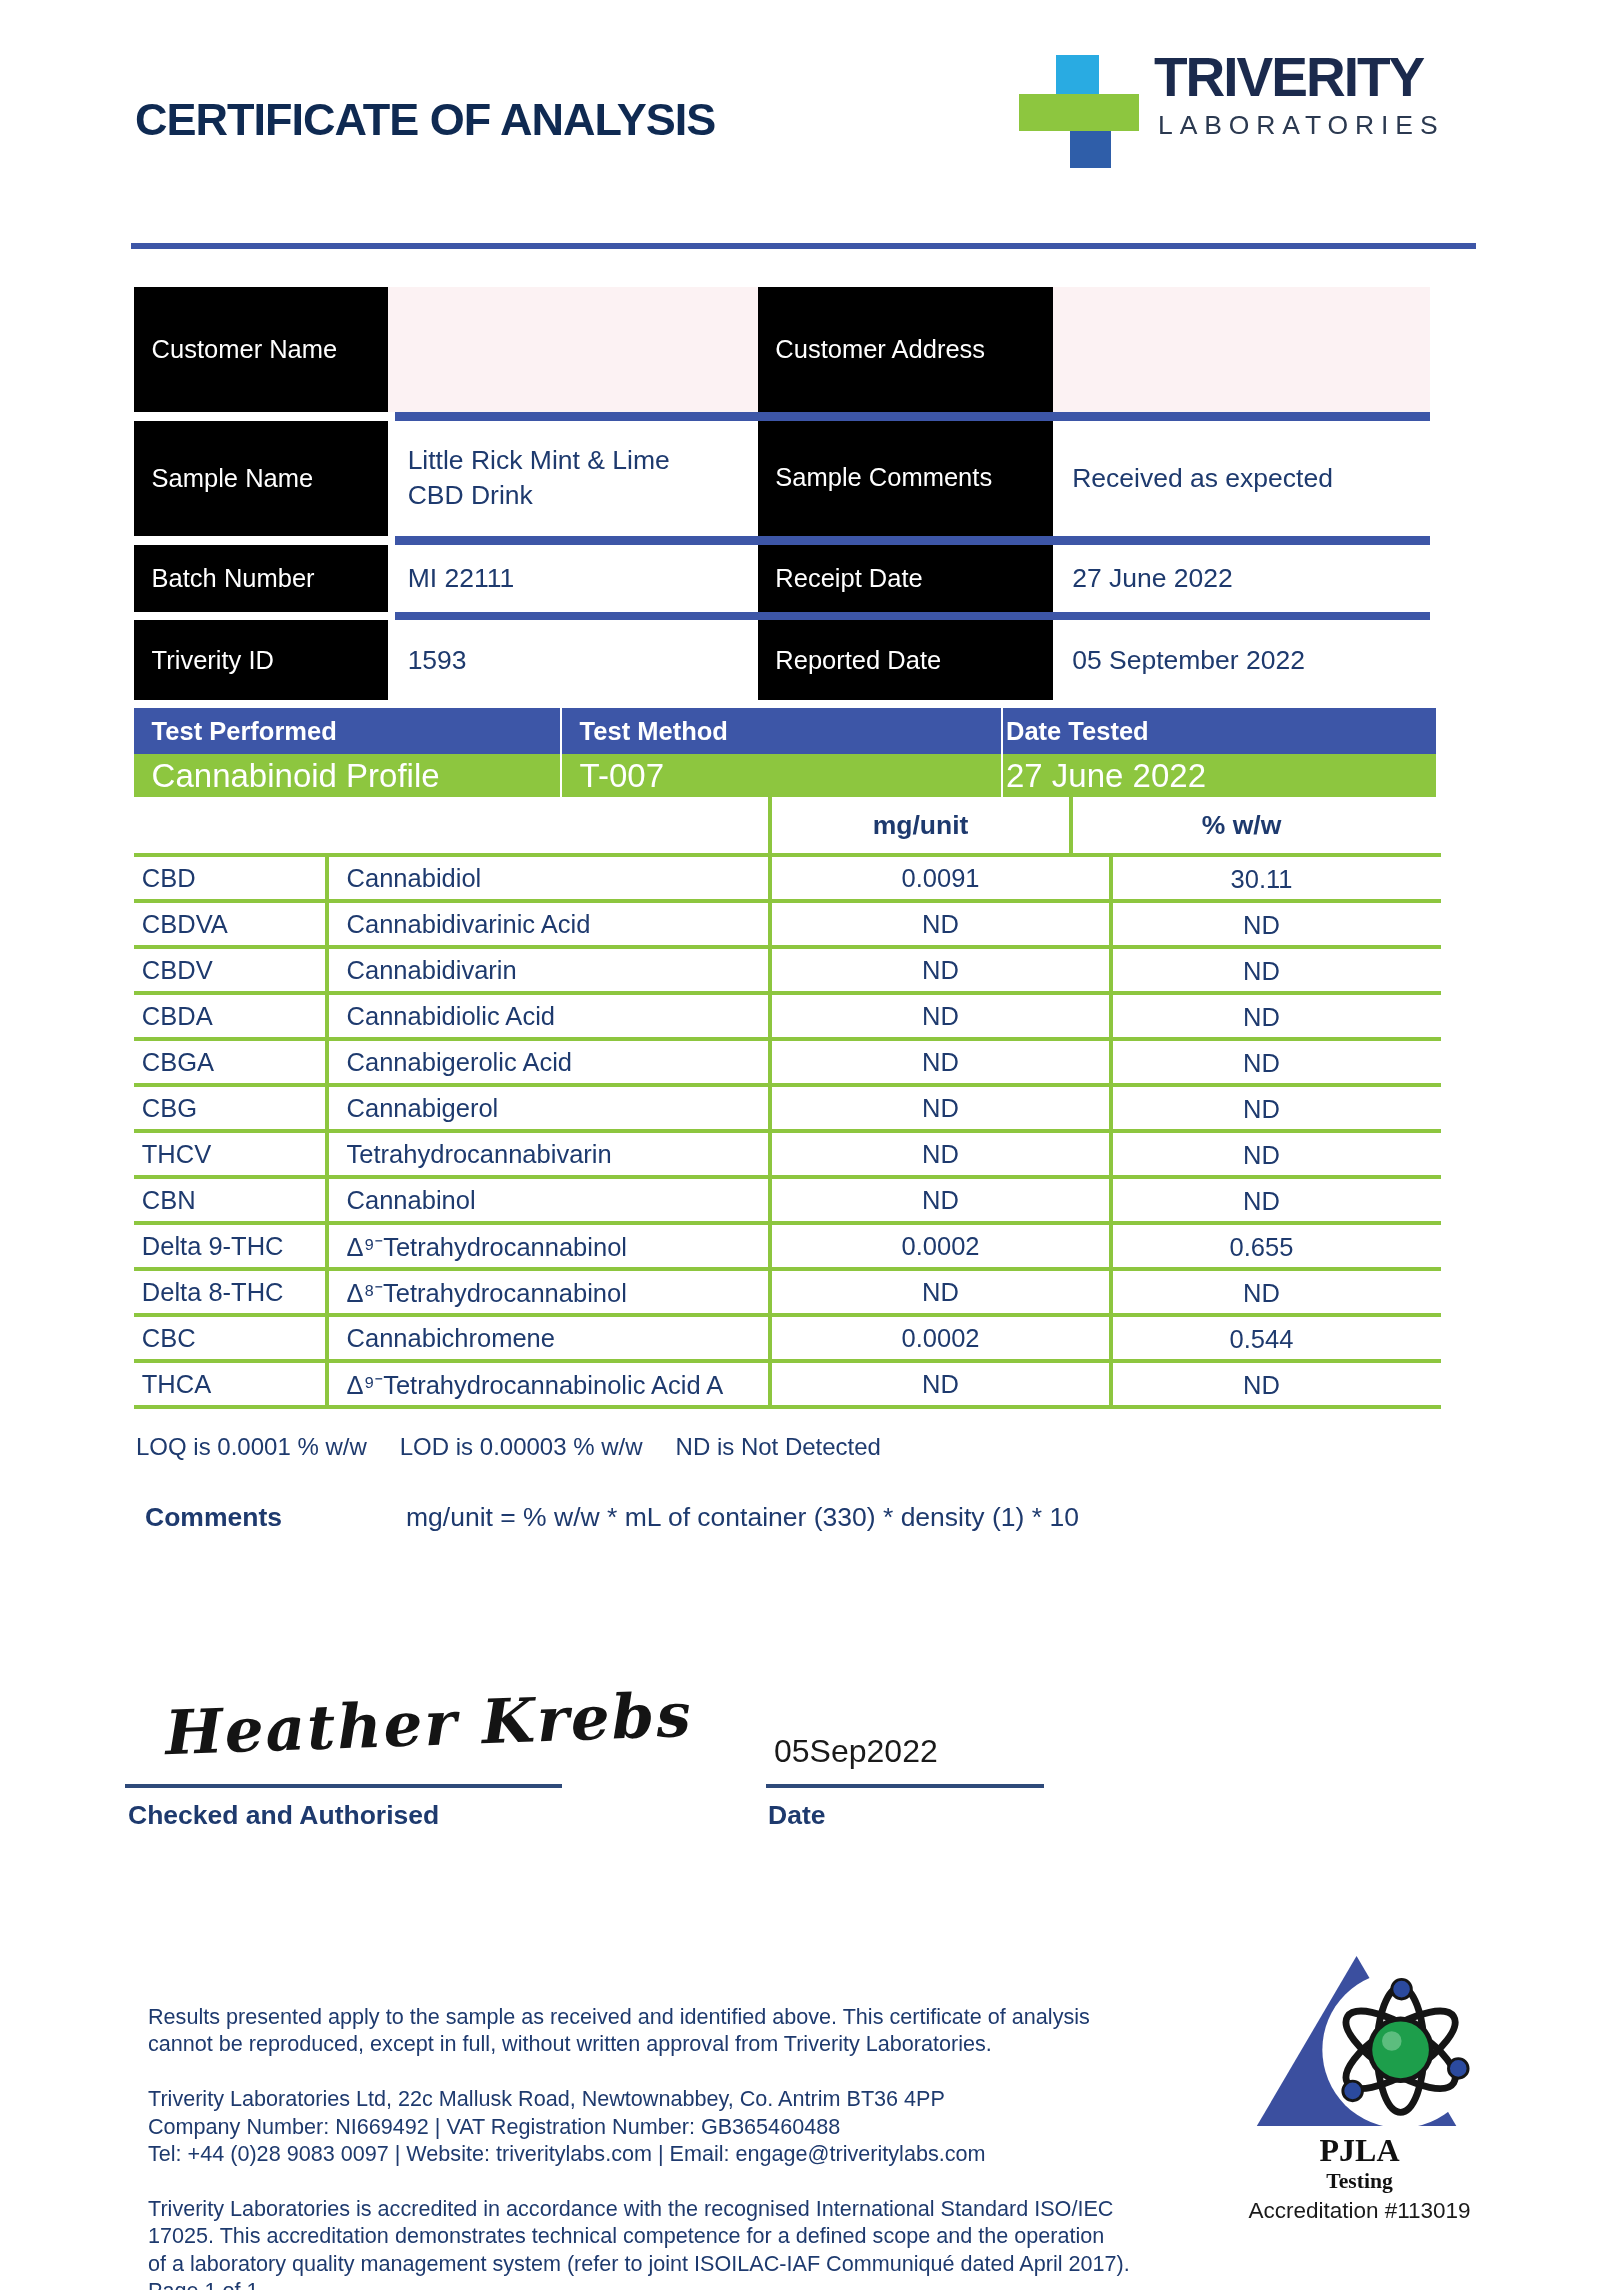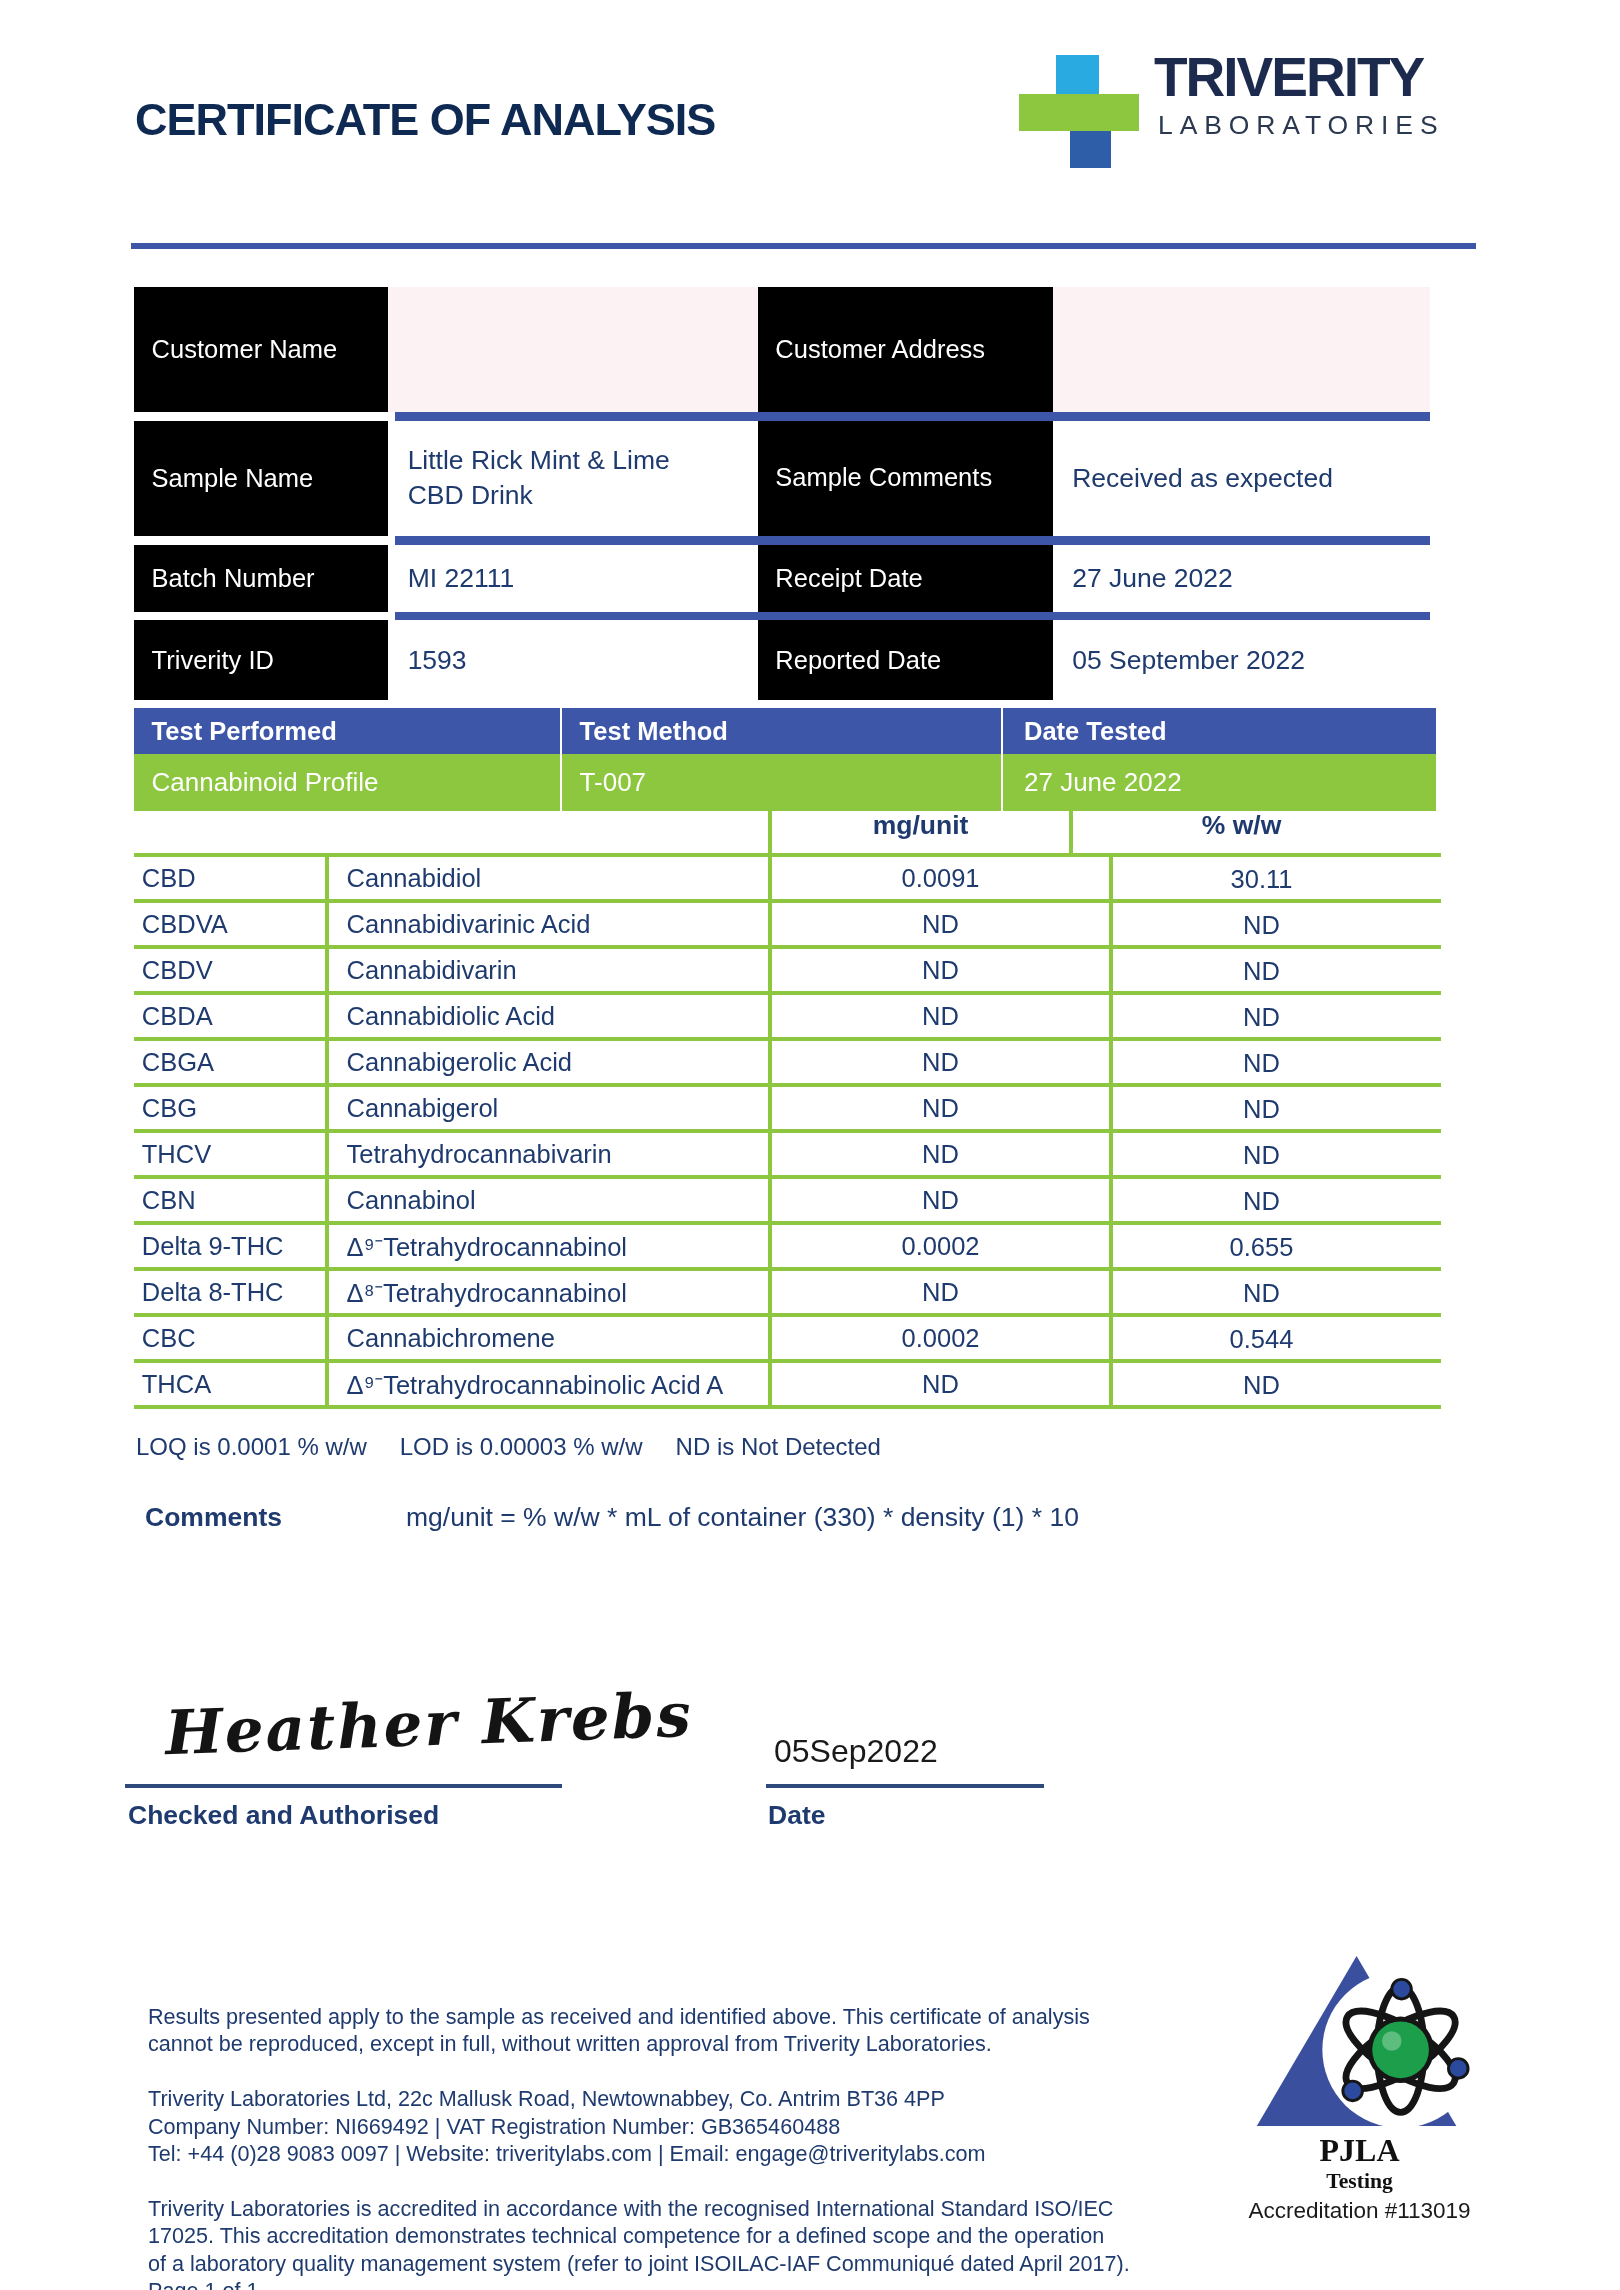--- a/index.html
+++ b/index.html
@@ -32,24 +32,24 @@
   .val.r{width:388px;}
   .val.redacted{background:#fcf2f3;}
   .info-sep{display:flex;height:8.8px;}
   .info-sep .gap{width:261px;background:#ffffff;}
   .info-sep .bar{flex:1;background:#3d56a7;}
   .lbl .two-line{line-height:1.25;}
 
   
   .test-table{position:absolute;left:134px;top:708px;width:1302px;}
   .tt-head{display:flex;background:#3d56a7;color:#fff;font-weight:700;font-size:25.5px;height:46px;}
-  .tt-row{display:flex;background:#8dc63f;color:#fff;font-size:26px;height:57px;}
+  .tt-row{display:flex;background:#8dc63f;color:#fff;font-size:33px;height:43px;}
   .tt-c1{width:428px;box-sizing:border-box;padding-left:17.6px;display:flex;align-items:center;border-right:2.9px solid #fff;}
   .tt-c2{width:441px;box-sizing:border-box;padding-left:17.6px;display:flex;align-items:center;border-right:2.9px solid #fff;}
-  .tt-c3{flex:1;box-sizing:border-box;padding-left:21px;display:flex;align-items:center;}
+  .tt-c3{flex:1;box-sizing:border-box;padding-left:3px;display:flex;align-items:center;}
 
   
   .res-table{position:absolute;left:134px;top:797px;width:1307px;font-size:25.5px;}
   .res-head{display:flex;height:56px;}
   .res-row{display:flex;height:42px;border-top:4.9px solid #8dc63f;}
   .res-row.last{border-bottom:4.9px solid #8dc63f;}
   .rc{box-sizing:border-box;display:flex;align-items:center;}
   .rc1{width:191px;padding-left:7.8px;}
   .rc2{width:443px;padding-left:17.6px;border-left:4.9px solid #8dc63f;}
   .rc3{width:341px;justify-content:center;border-left:4.9px solid #8dc63f;}

